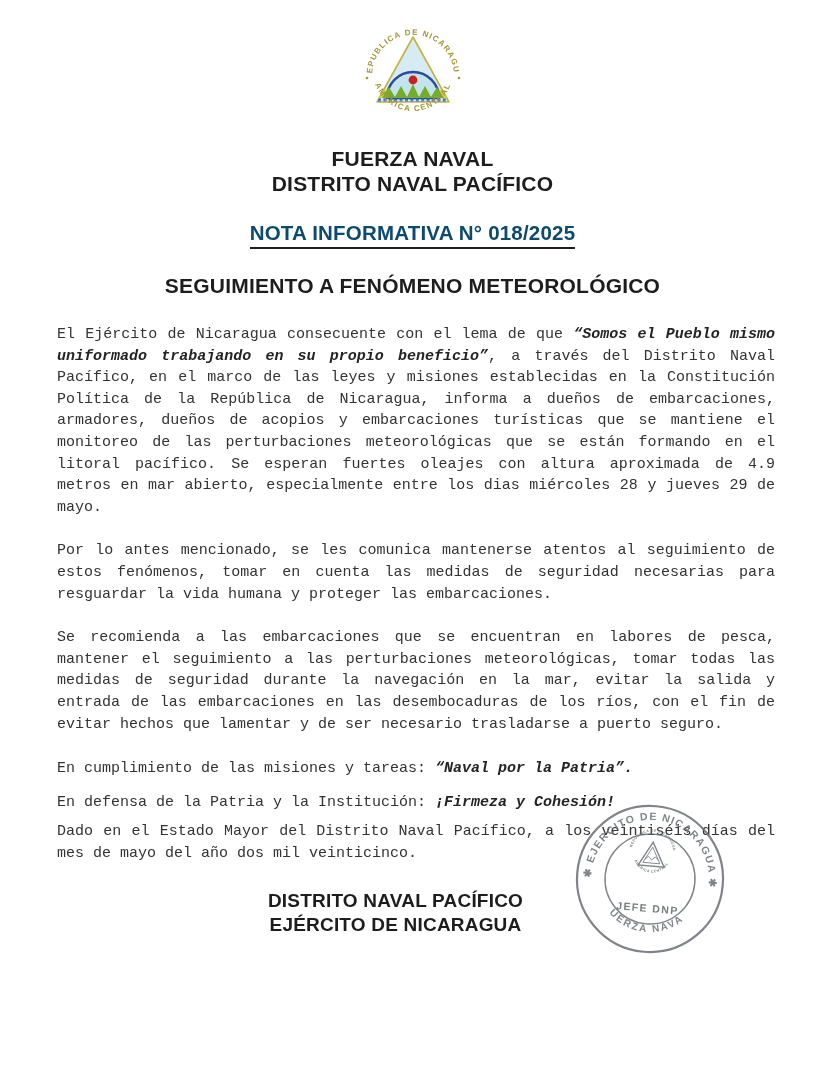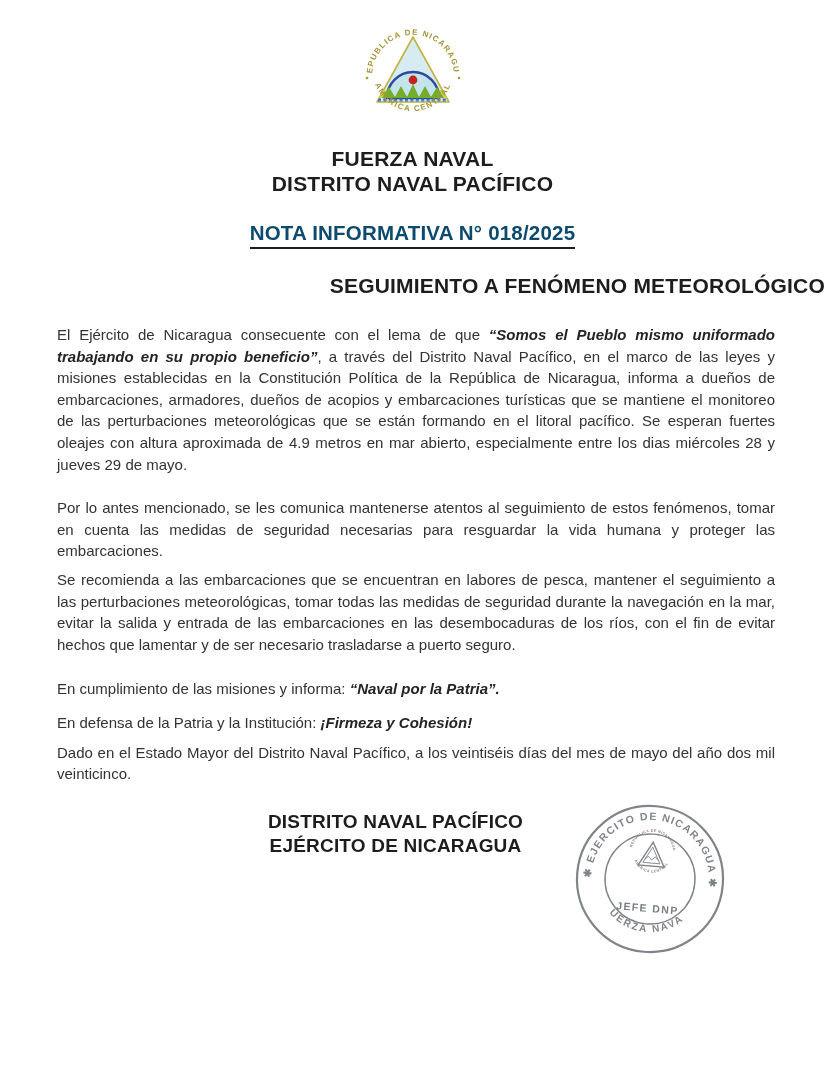--- a/index.html
+++ b/index.html
@@ -15,31 +15,31 @@
   .emblem-wrap{width:150px;margin:20px auto 0 auto;}
   .org-header{text-align:center;margin-top:10px;line-height:25px;}
   .org-header div{
     font-size:21px;font-weight:700;color:#1d1d1d;letter-spacing:.2px;
   }
   .nota-row{text-align:center;margin-top:25px;}
   .nota-title{
     display:inline-block;font-size:20.5px;font-weight:700;color:#0c4a6e;
     border-bottom:2.5px solid #1d1d1d;padding-bottom:2px;letter-spacing:.2px;
   }
-  .subject-row{text-align:right;margin-top:25px;}
+  .subject-row{text-align:center;margin-top:25px;}
   .subject{
     display:inline-block;font-size:21px;font-weight:700;color:#1d1d1d;letter-spacing:.2px;
   }
-  .body-text{padding:0 50px 0 57px;}
+  .body-text{padding:0 50px 0 57px;font-family:Liberation Mono, monospace;}
   .body-text p{
     margin:0;font-size:15px;line-height:21.6px;text-align:justify;color:#333333;
   }
   p.p1{margin-top:26px;}
   p.p2{margin-top:22px;}
-  p.p3{margin-top:7px;}
+  p.p3{margin-top:22px;}
   p.p4{margin-top:23px;}
   p.p5{margin-top:12px;}
   p.p6{margin-top:8px;}
   .bi{font-weight:700;font-style:italic;color:#242424;}
   .signature{
     text-align:center;margin-top:25px;line-height:24px;
     position:relative;left:-17px;
   }
   .signature div{font-size:19px;font-weight:700;color:#1d1d1d;letter-spacing:.2px;}
   .stamp-wrap{
@@ -95,21 +95,21 @@
     <span class="subject">SEGUIMIENTO A FENÓMENO METEOROLÓGICO</span>
   </div>
 
   <div class="body-text">
     <p class="p1"><span>El Ejército de Nicaragua consecuente con el lema de que </span><span class="bi">“Somos el Pueblo mismo uniformado trabajando en su propio beneficio”</span><span>, a través del Distrito Naval Pacífico, en el marco de las leyes y misiones establecidas en la Constitución Política de la República de Nicaragua, informa a dueños de embarcaciones, armadores, dueños de acopios y embarcaciones turísticas que se mantiene el monitoreo de las perturbaciones meteorológicas que se están formando en el litoral pacífico. Se esperan fuertes oleajes con altura aproximada de 4.9 metros en mar abierto, especialmente entre los dias miércoles 28 y jueves 29 de mayo.</span></p>
 
     <p class="p2">Por lo antes mencionado, se les comunica mantenerse atentos al seguimiento de estos fenómenos, tomar en cuenta las medidas de seguridad necesarias para resguardar la vida humana y proteger las embarcaciones.</p>
 
     <p class="p3">Se recomienda a las embarcaciones que se encuentran en labores de pesca, mantener el seguimiento a las perturbaciones meteorológicas, tomar todas las medidas de seguridad durante la navegación en la mar, evitar la salida y entrada de las embarcaciones en las desembocaduras de los ríos, con el fin de evitar hechos que lamentar y de ser necesario trasladarse a puerto seguro.</p>
 
-    <p class="p4"><span>En cumplimiento de las misiones y informa: </span><span class="bi">“Naval por la Patria”.</span></p>
+    <p class="p4"><span>En cumplimiento de las misiones y tareas: </span><span class="bi">“Naval por la Patria”.</span></p>
 
     <p class="p5"><span>En defensa de la Patria y la Institución: </span><span class="bi">¡Firmeza y Cohesión!</span></p>
 
     <p class="p6">Dado en el Estado Mayor del Distrito Naval Pacífico, a los veintiséis días del mes de mayo del año dos mil veinticinco.</p>
   </div>
 
   <div class="signature">
     <div>DISTRITO NAVAL PACÍFICO</div>
     <div>EJÉRCITO DE NICARAGUA</div>
   </div>

